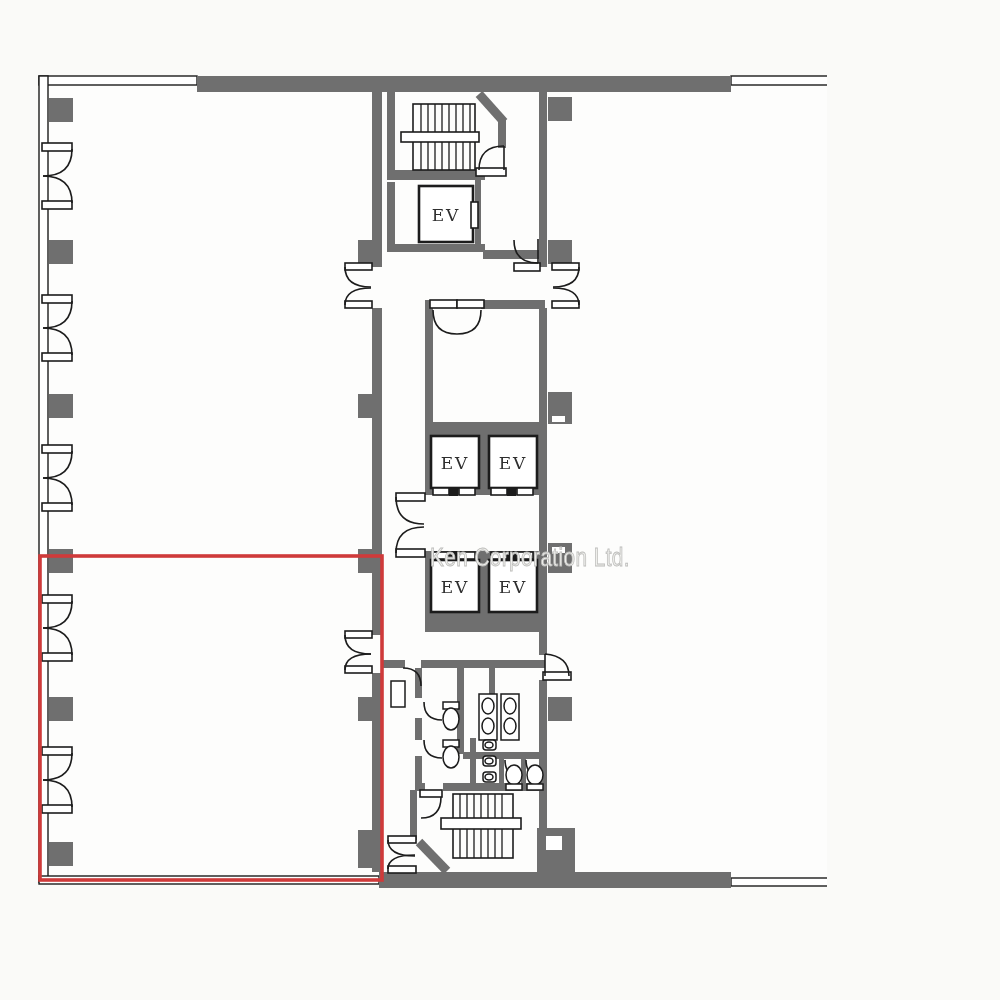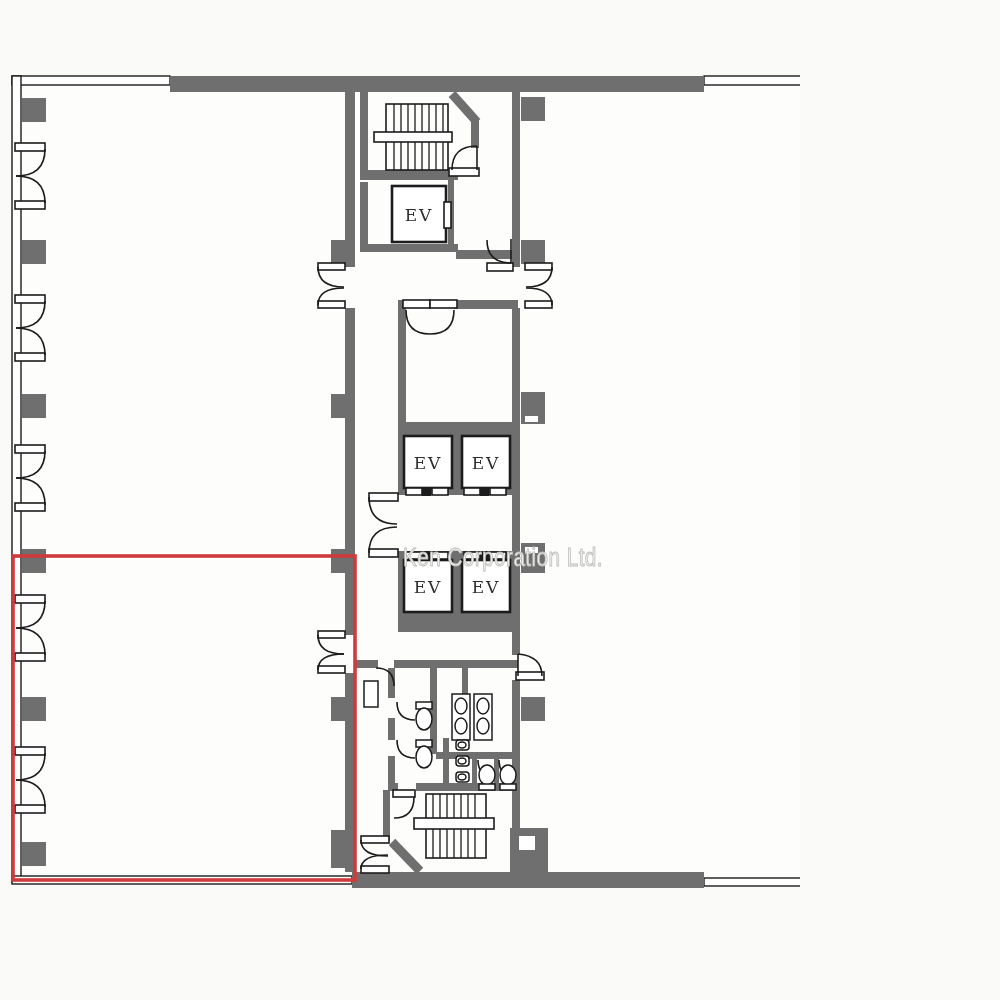--- a/index.html
+++ b/index.html
@@ -1,17 +1,17 @@
 <!DOCTYPE html>
 <html style="--c-wall: #6f6f6f; --c-line: #1c1c1c; --c-watermark: #bdbdbb; --c-highlight: #cf3a3a; --c-background: #fafaf8;"><head>
 <meta charset="utf-8">
 <style>
   html,body{margin:0;padding:0;}
   body{background:var(--c-background,#fafaf8);font-family:"Liberation Sans",sans-serif;}
-  .stage{position:relative;width:800px;height:1000px;background:var(--c-background,#fafaf8);overflow:hidden;}
+  .stage{position:relative;width:800px;height:1000px;background:var(--c-background,#fafaf8);overflow:hidden;padding-left:27px;}
   svg{display:block;}
   .interior{fill:#fdfdfc;}
   .wall{fill:var(--c-wall,#6f6f6f);}
   .wline{stroke:var(--c-wall,#6f6f6f);stroke-width:9;fill:none;}
   .band{fill:#ffffff;stroke:var(--c-line,#1c1c1c);stroke-width:1.4;}
   .ln{fill:none;stroke:var(--c-line,#1c1c1c);stroke-width:1.6;}
   .thin{stroke-width:1.3;}
   .box{fill:#ffffff;stroke:var(--c-line,#1c1c1c);stroke-width:1.6;}
   .evbox{fill:#ffffff;stroke:var(--c-line,#1c1c1c);stroke-width:2.6;}
   .fix{fill:#ffffff;stroke:var(--c-line,#1c1c1c);stroke-width:1.5;}

